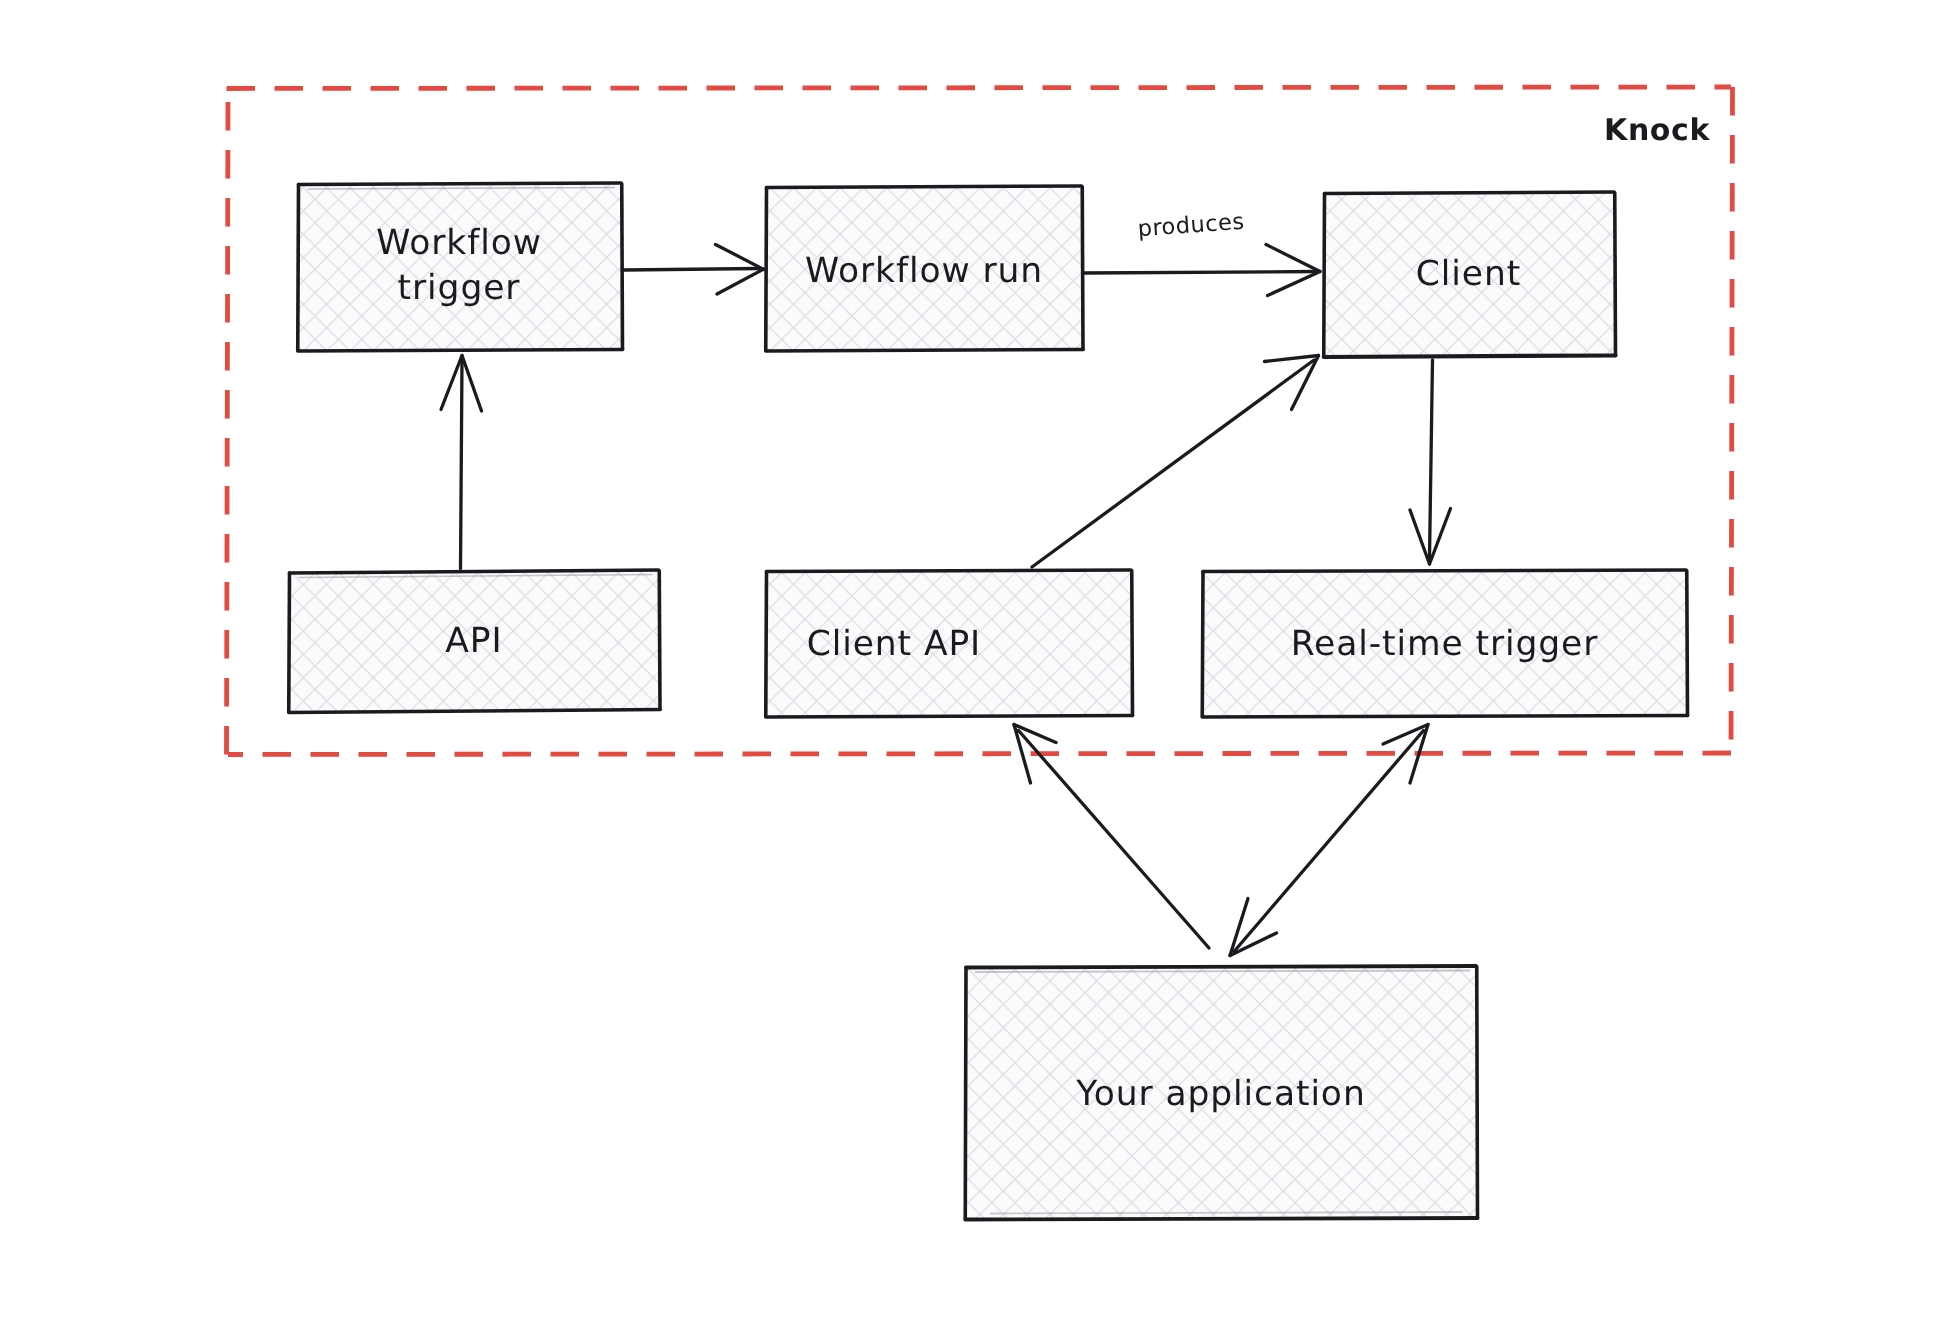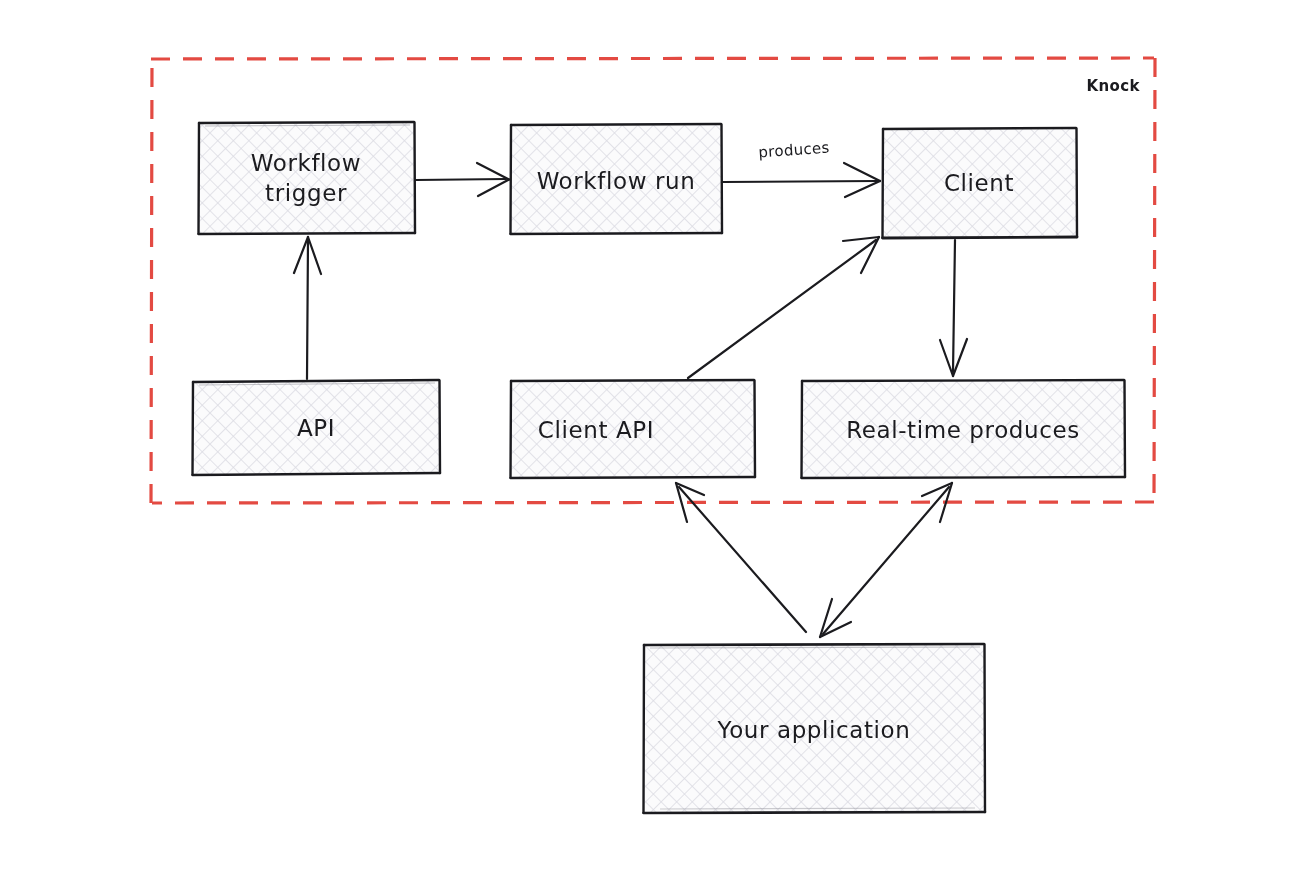--- a/index.html
+++ b/index.html
@@ -46,21 +46,21 @@
     letter-spacing: 0.6px;
     transform: translate(-50%, -50%);
   }
   .edge-label {
     font-size: 15px;
     line-height: 1.2;
     letter-spacing: 0.3px;
     transform: translate(-50%, -50%) rotate(-4deg);
   }
   .boundary-label {
-    font-size: 15px;
+    font-size: 20px;
     font-weight: 600;
     letter-spacing: 0.4px;
     transform: translate(-100%, -50%);
     text-align: right;
   }
 </style>
 </head>
 <body>
 
 <div id="canvas">
@@ -192,19 +192,19 @@
 trigger</div>
 
   <div class="node-label" style="left:616px; top:181px; width:210px;">Workflow run</div>
 
   <div class="node-label" style="left:979px; top:183px; width:193px;">Client</div>
 
   <div class="node-label" style="left:316px; top:428px; width:212px;">API</div>
 
   <div class="node-label" style="left:596px; top:430px; width:243px;">Client API</div>
 
-  <div class="node-label" style="left:963px; top:430px; width:322px;">Real-time produces</div>
+  <div class="node-label" style="left:963px; top:430px; width:322px;">Real-time trigger</div>
 
   <div class="node-label" style="left:814px; top:730px; width:340px;">Your application</div>
 
   <div class="edge-label" style="left:794px; top:150px;">produces</div>
 
 </div>
 
 </body></html>

